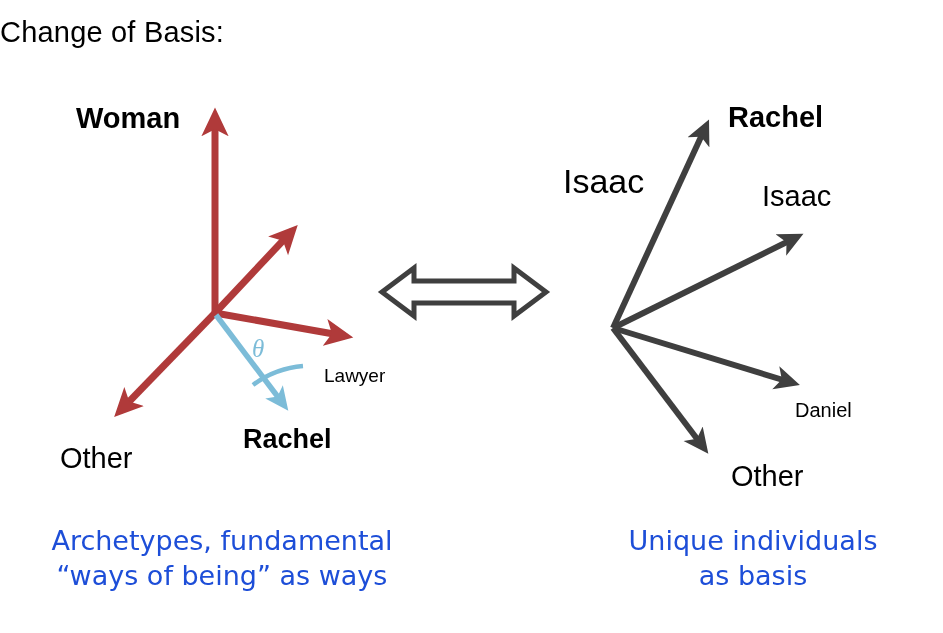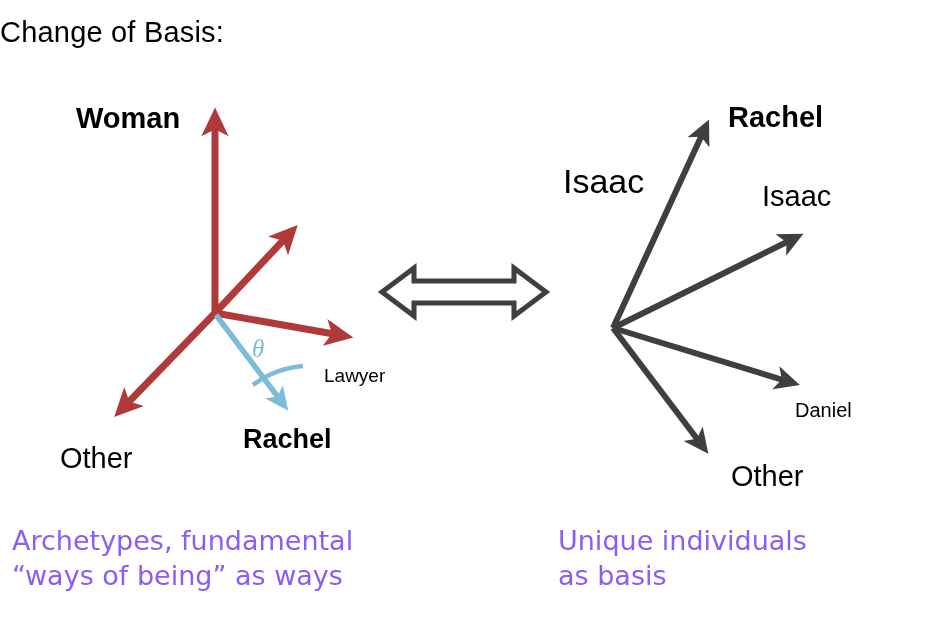--- a/index.html
+++ b/index.html
@@ -48,26 +48,26 @@
                    font-family: "Liberation Serif", serif; font-style: italic; }
   
   #label-rachel-r{ left: 728px; top: 103px; font-size: 29px; font-weight: bold; }
   #label-sarah   { left: 762px; top: 182px; font-size: 29px; font-weight: normal; }
   #label-isaac   { left: 563px; top: 164px; font-size: 34px; font-weight: normal; }
   #label-daniel  { left: 772px; top: 400px; font-size: 20px; font-weight: normal; margin-left: 23px; }
   #label-other-r { left: 731px; top: 462px; font-size: 29px; font-weight: normal; }
   
   .caption {
     position: absolute;
-    text-align: left;
+    text-align: center;
     font-size: 27px;
     line-height: 1.28;
     font-family: "DejaVu Sans", sans-serif;
     font-weight: normal;
-    color: #8b5cf6;
+    color: #1d4ed8;
   }
   #caption-left  { left: 12px;  top: 524px; width: 420px; }
   #caption-right { left: 558px; top: 524px; width: 390px; }
   .caption span { display: block; }
 </style>
 </head>
 <body>
 
 <div id="slide">
 

